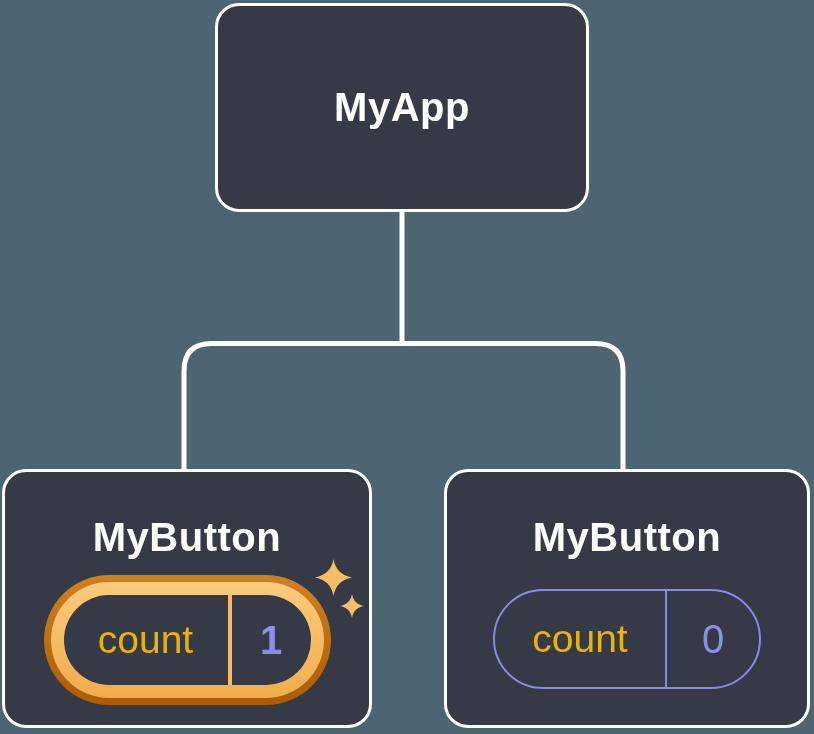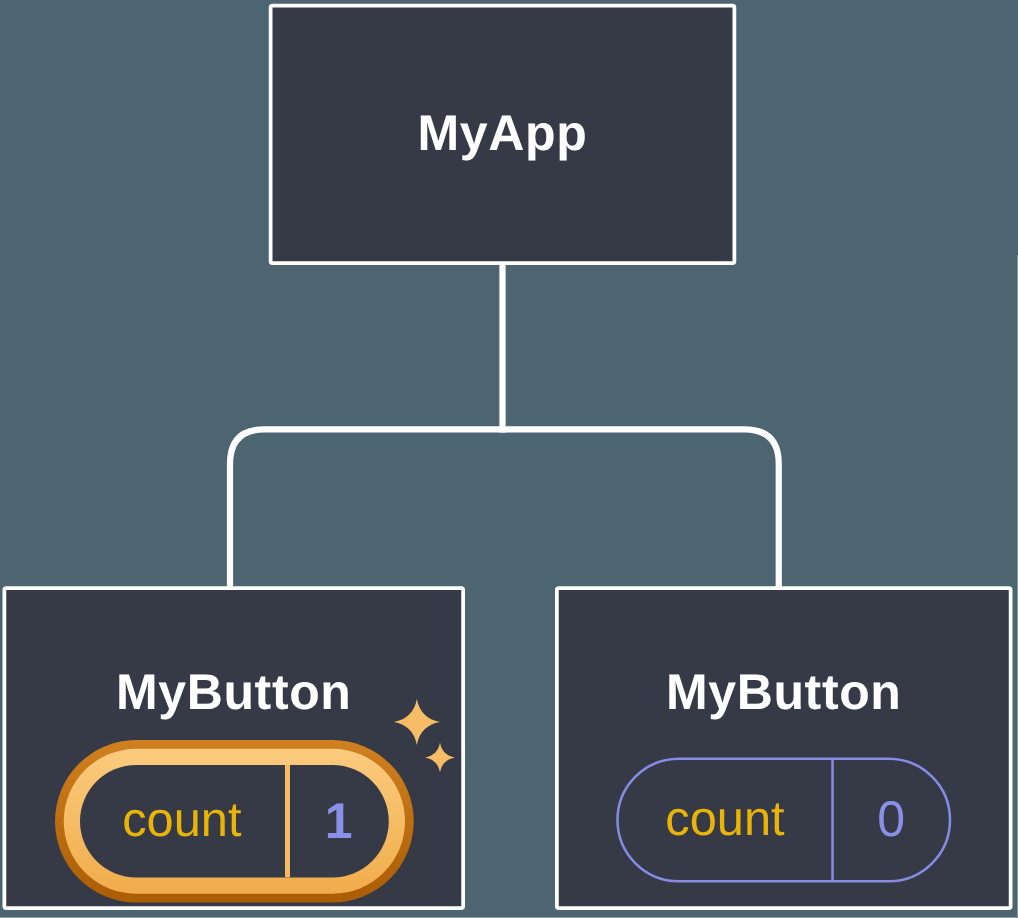--- a/index.html
+++ b/index.html
@@ -13,21 +13,21 @@
   }
   .connectors {
     position: absolute;
     left: 0; top: 0;
     width: 814px; height: 734px;
   }
   .card {
     position: absolute;
     background: #353A46;
     border: 3px solid #FFFFFF;
-    border-radius: 3px;
+    border-radius: 24px;
     box-sizing: border-box;
     color: #FFFFFF;
   }
   .card-root {
     left: 215px; top: 3px;
     width: 374px; height: 209px;
     display: flex; align-items: center; justify-content: center;
   }
   .card-child {
     top: 469px;
@@ -36,21 +36,21 @@
   }
   .card-left  { left: 2px;   width: 370px; }
   .card-right { left: 444px; width: 366px; }
   .card-label {
     font-size: 40px;
     font-weight: 600;
     color: #FFFFFF;
     letter-spacing: 0.5px;
   }
   .card-child .card-label {
-    margin-top: 58px;
+    margin-top: 41px;
     line-height: 48px;
   }
   
   .pill-hl {
     width: 287px; height: 130px;
     margin: 14px auto 0;
     border-radius: 65px;
     background: linear-gradient(180deg, #D0801F 0%, #AA5D05 100%);
     padding: 7px;
     box-sizing: border-box;

